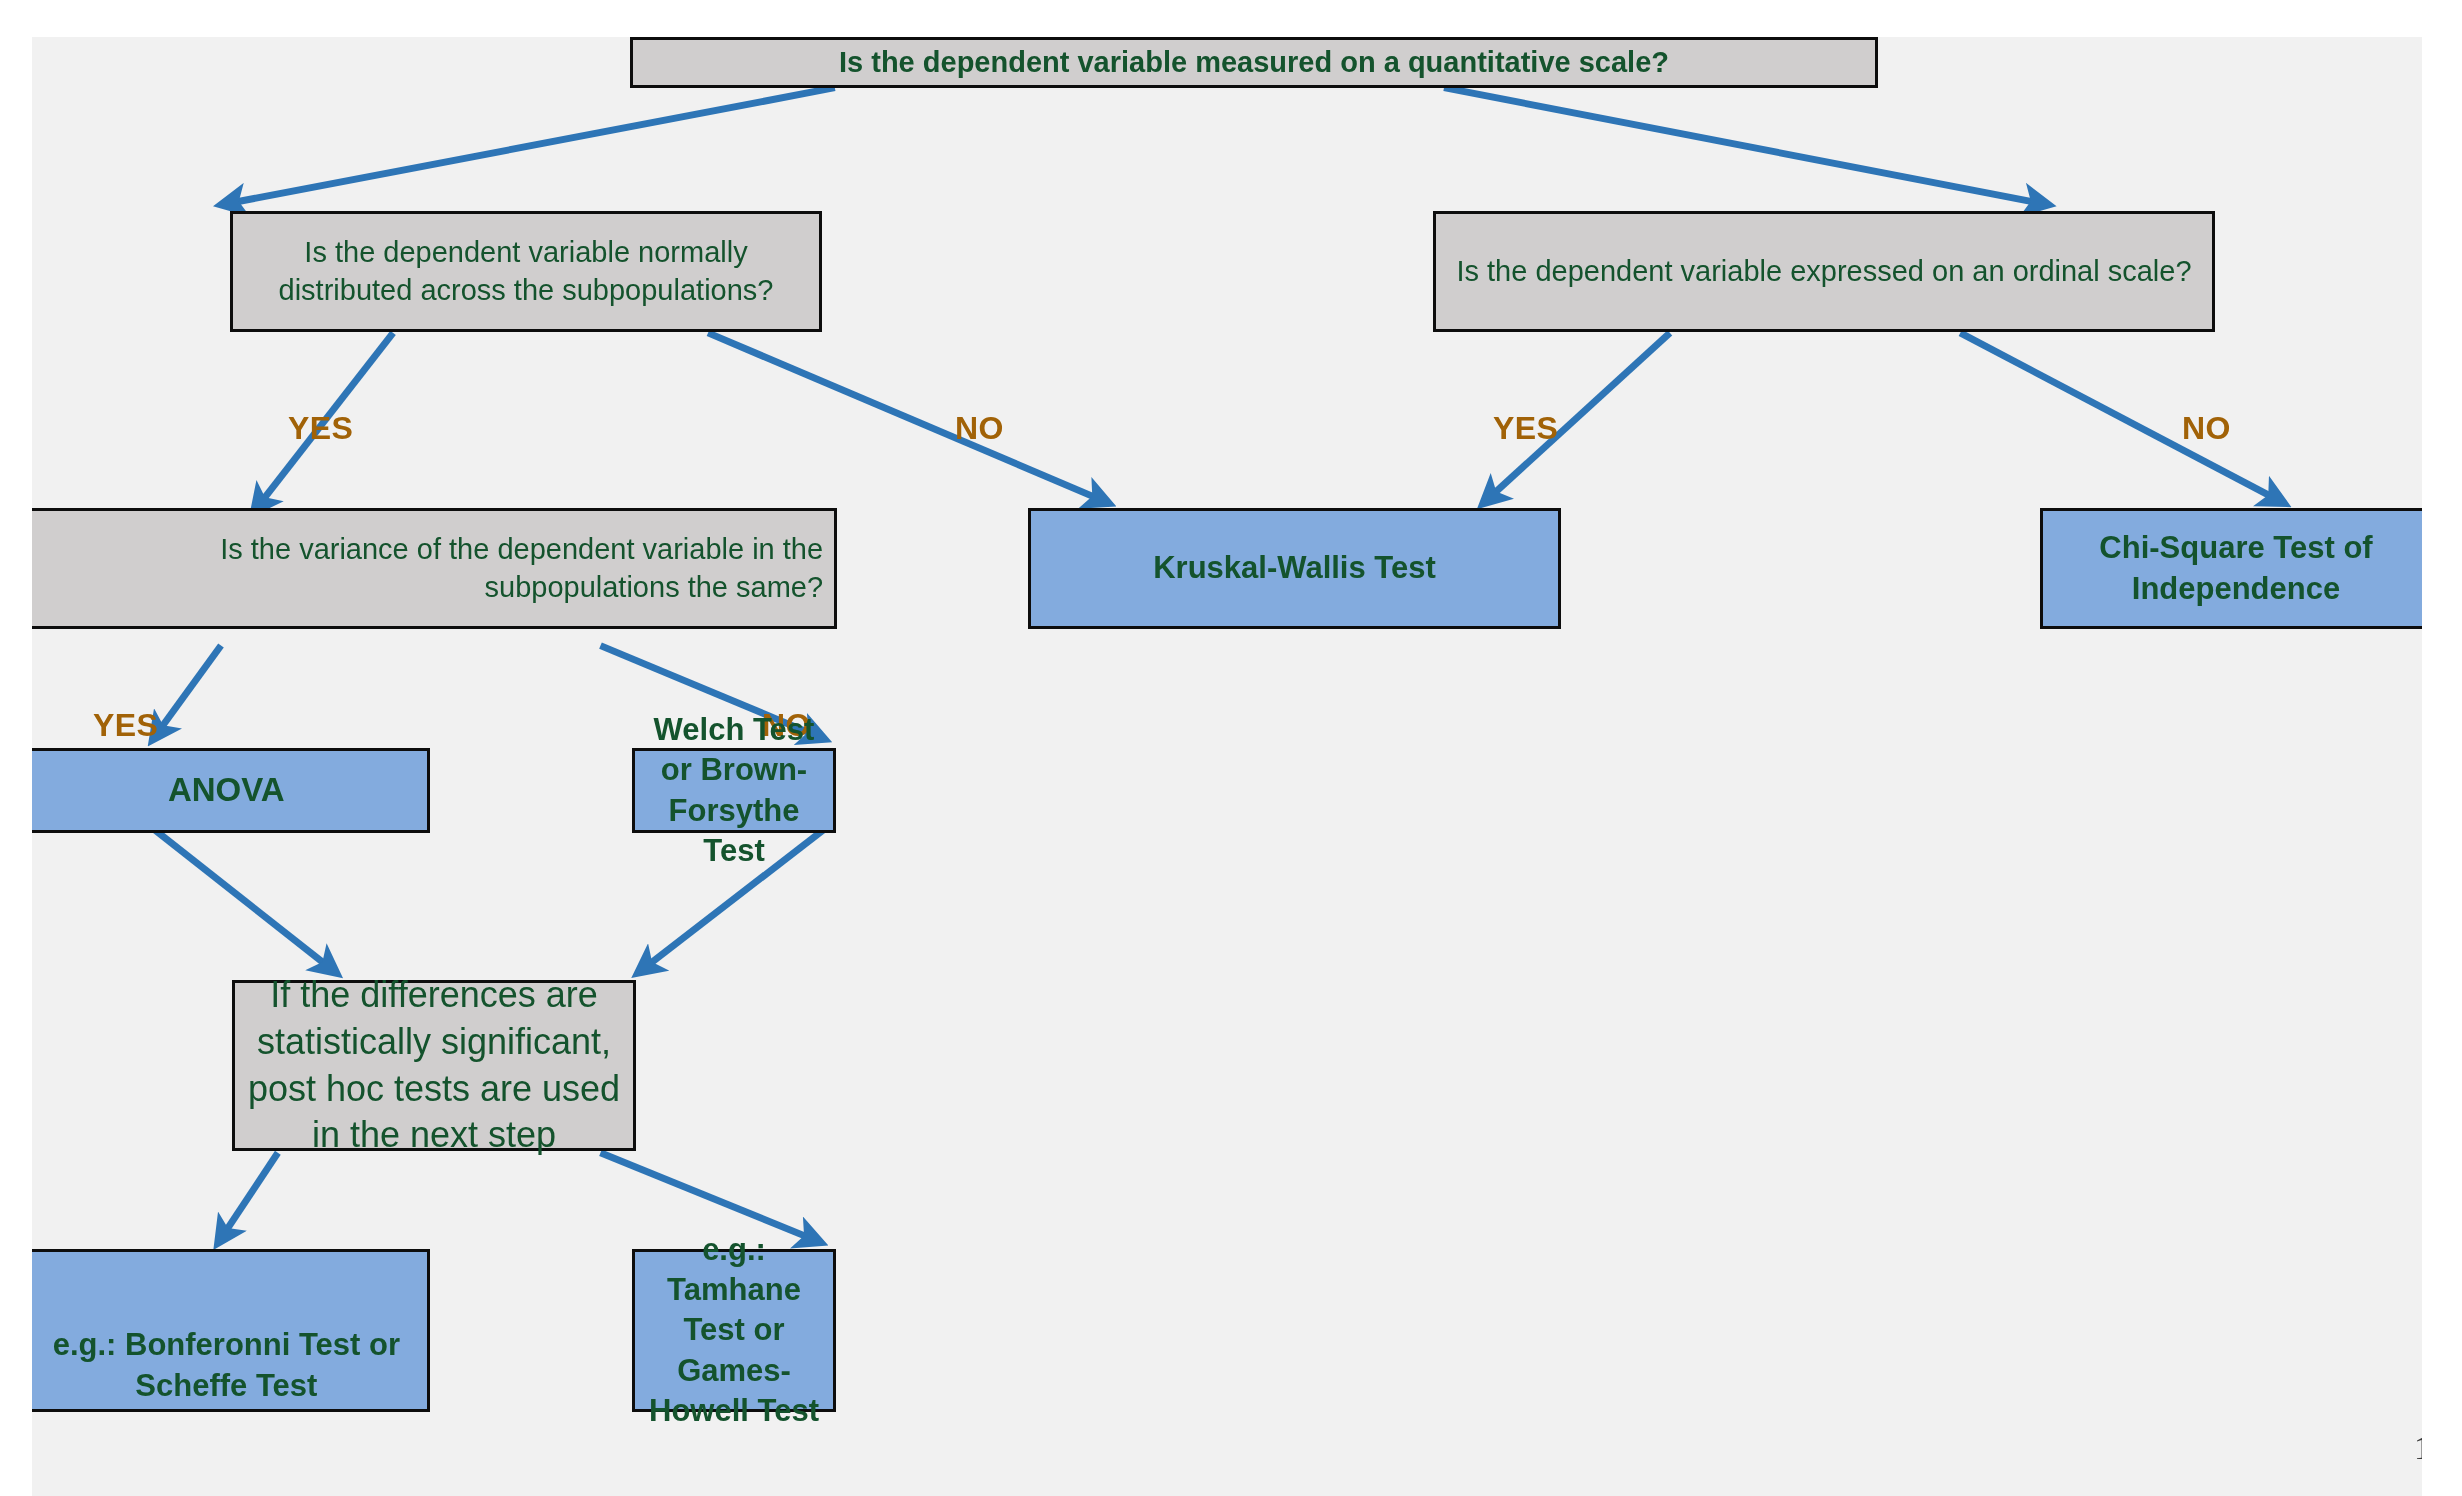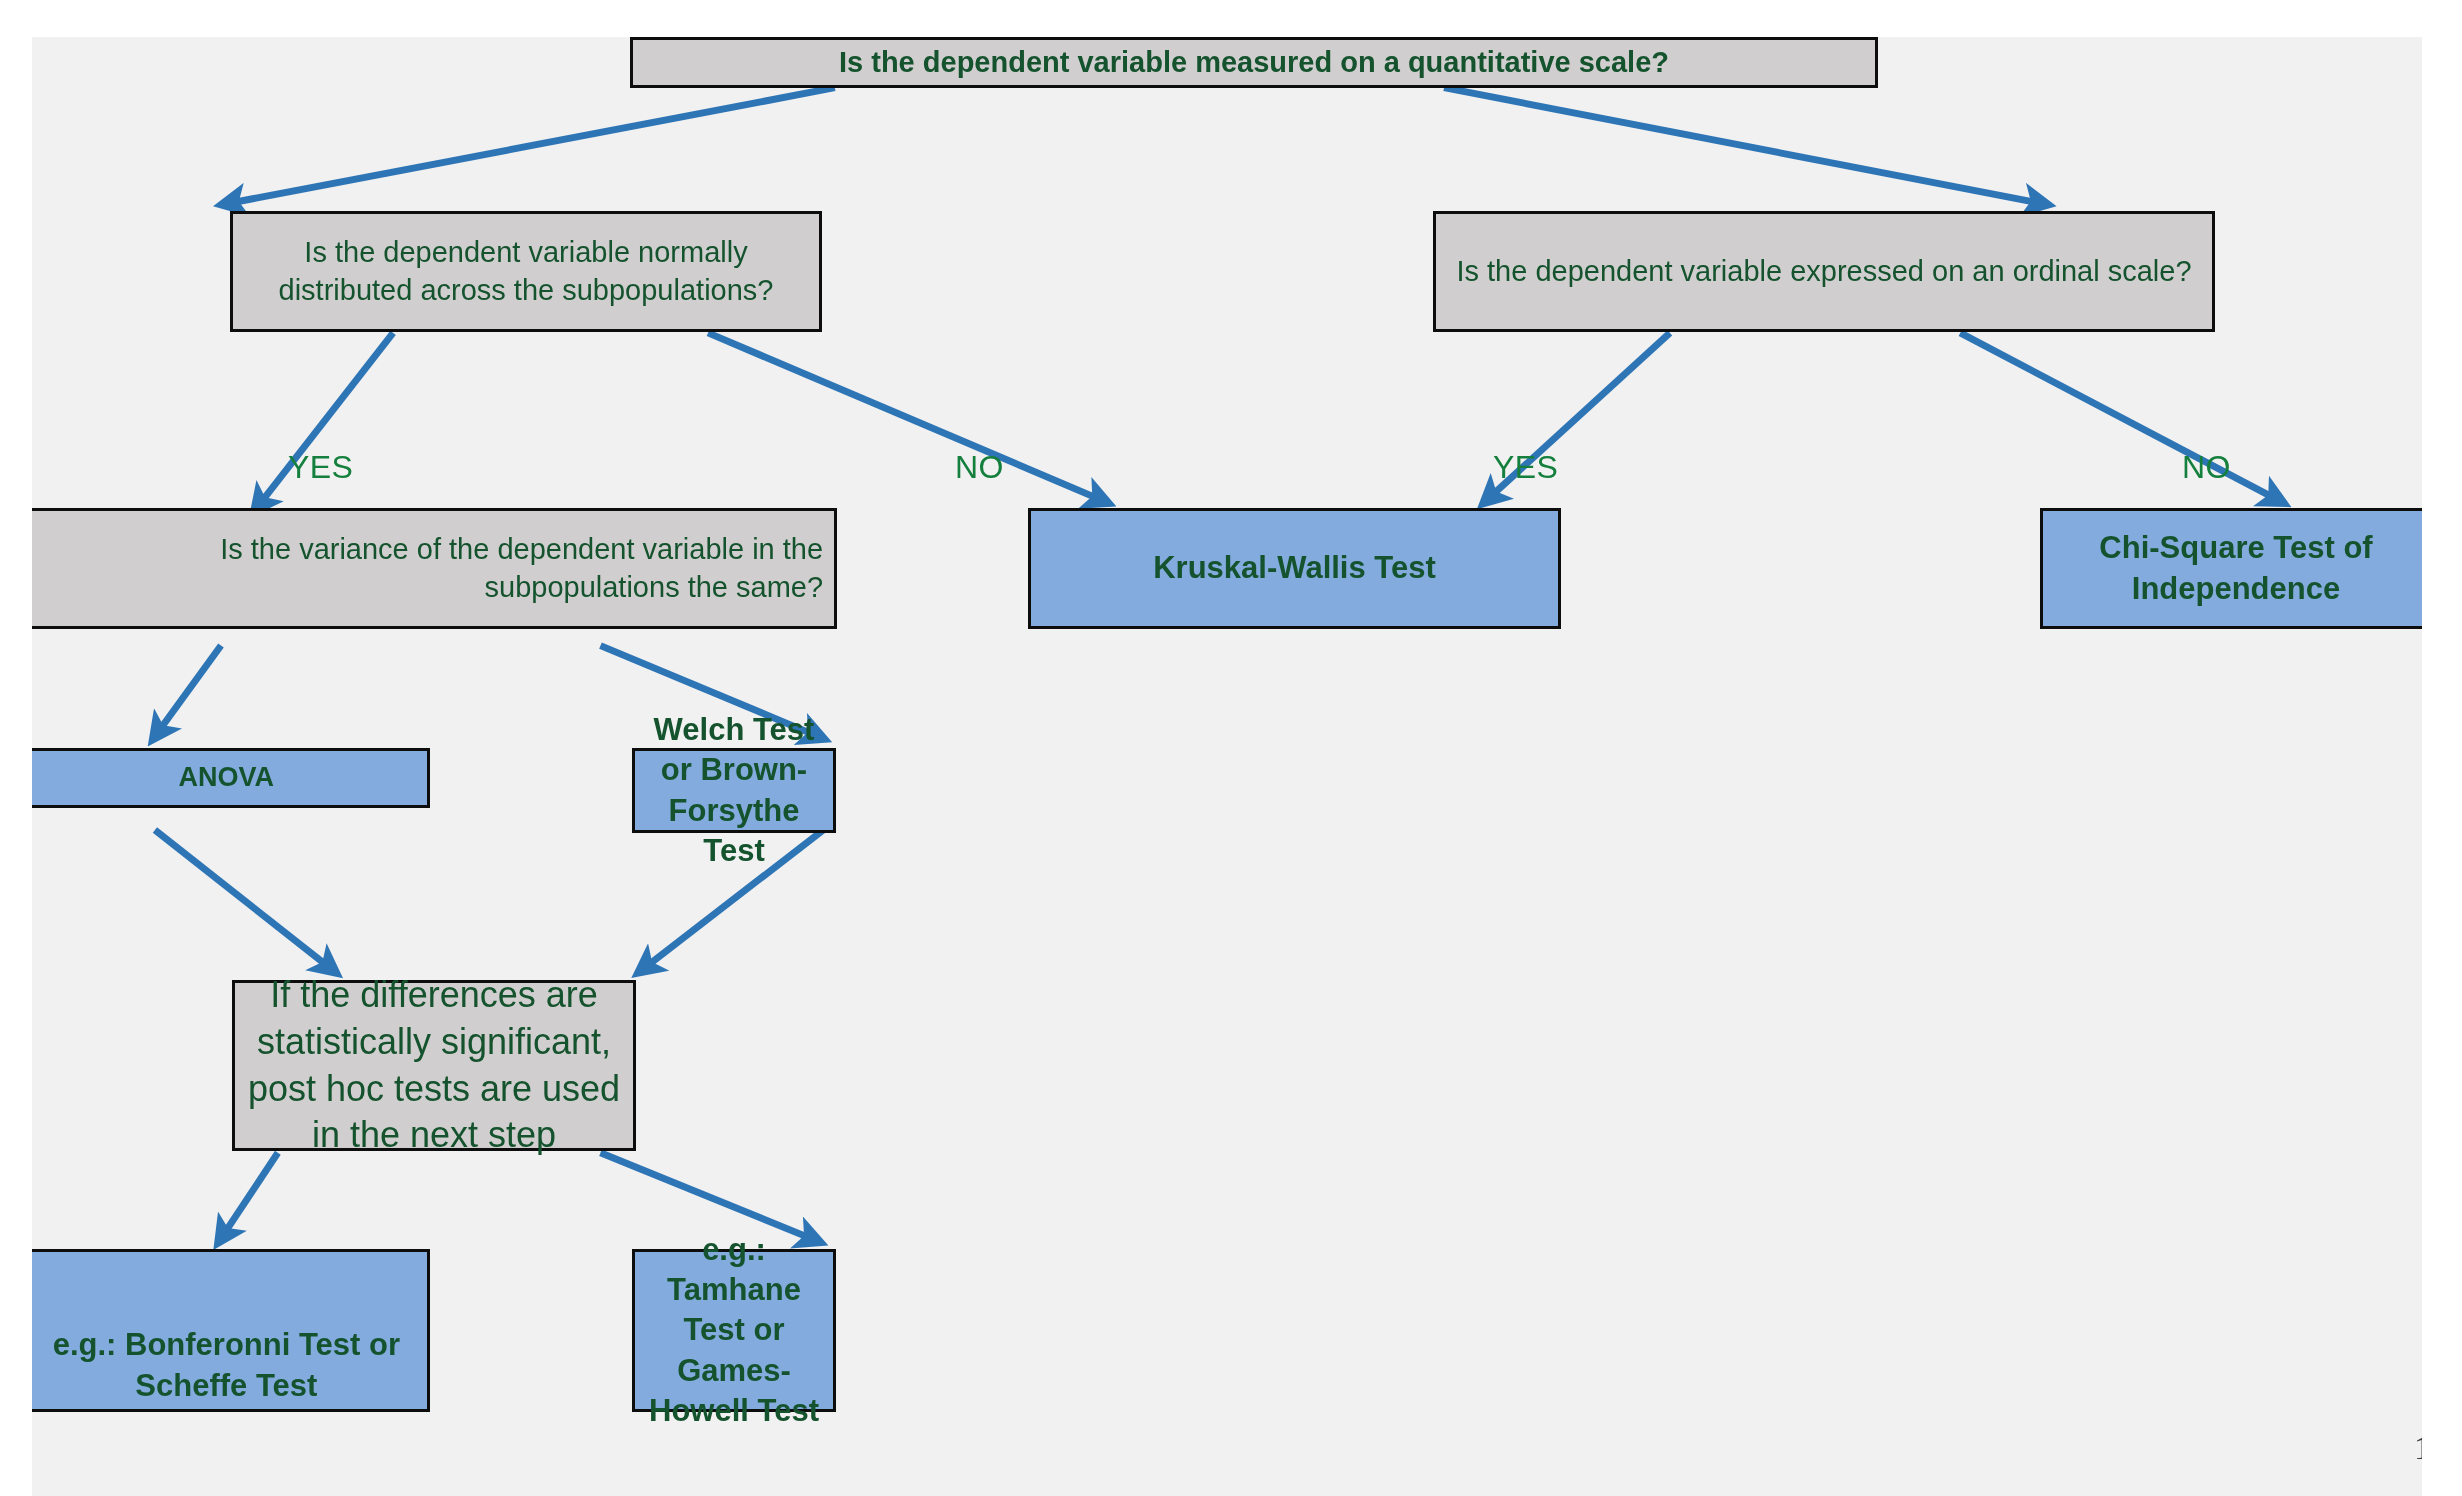--- a/index.html
+++ b/index.html
@@ -45,25 +45,24 @@
     font-weight: 700;
   }
   .node.result {
     background: #83abde;
     font-weight: 700;
   }
   .node .txt { display: block; width: 100%; }
 
   .edge-label {
     position: absolute;
-    color: #15803d;
-    font-weight: 400;
+    color: #a16207;
+    font-weight: 700;
     letter-spacing: 0.4px;
     white-space: nowrap;
-    margin-top: 39px;
   }
 
   svg.arrows {
     position: absolute;
     left: 0;
     top: 0;
     width: 2390px;
     height: 1460px;
     pointer-events: none;
   }
@@ -126,21 +125,21 @@
       <span class="txt">Kruskal-Wallis Test</span>
     </div>
 
     <div class="node result" style="left:2008px; top:471px; width:392px; height:121px; font-size:31px;">
       <span class="txt">Chi-Square Test of Independence</span>
     </div>
 
     <div class="edge-label" style="left:61px; top:670px; font-size:32px;">YES</div>
     <div class="edge-label" style="left:730px; top:670px; font-size:32px;">NO</div>
 
-    <div class="node result" style="left:-9.2px; top:711px; width:407px; height:60px; font-size:27px;">
+    <div class="node result" style="left:-9.2px; top:711px; width:407px; height:85px; font-size:33px;">
       <span class="txt">ANOVA</span>
     </div>
 
     <div class="node result" style="left:600px; top:711px; width:204px; height:85px; font-size:31px;">
       <span class="txt">Welch Test or Brown-Forsythe Test</span>
     </div>
 
     <div class="node decision" style="left:200px; top:943px; width:404px; height:171px; font-size:36px;">
       <span class="txt">If the differences are statistically significant, post hoc tests are used in the next step</span>
     </div>

